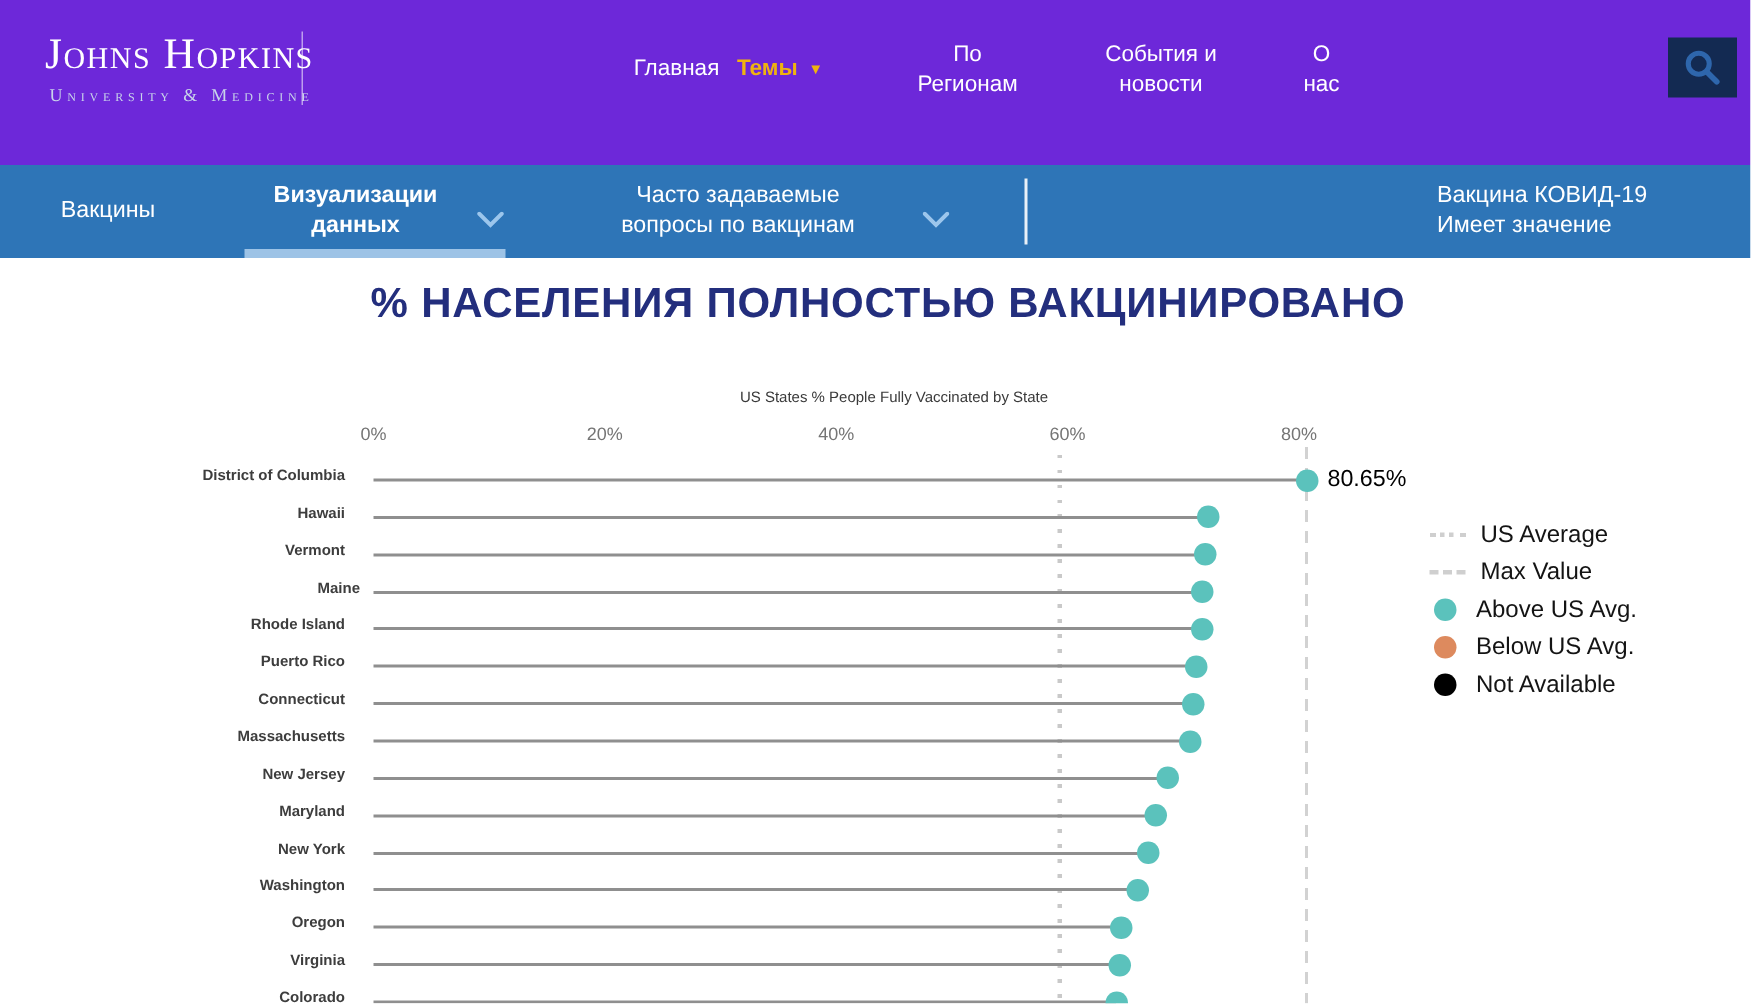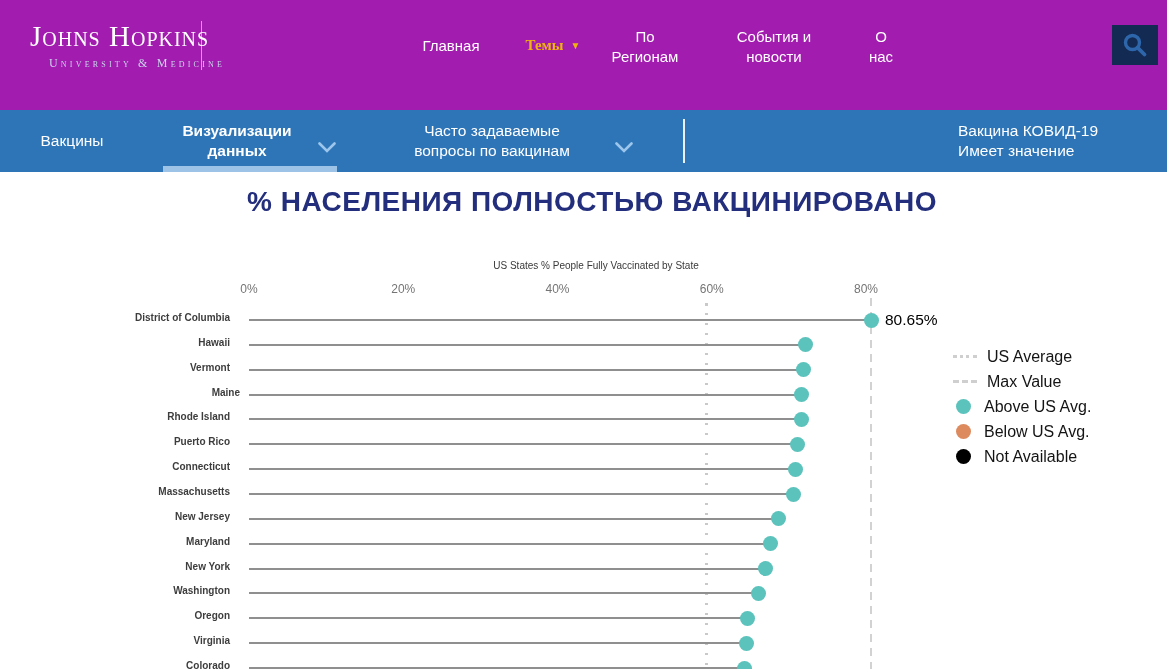--- a/index.html
+++ b/index.html
@@ -1,26 +1,26 @@
 <!DOCTYPE html>
 <html><head>
 <meta charset="utf-8">
 <style>
   * { margin:0; padding:0; box-sizing:border-box; }
   html,body { width:1167px; height:669px; overflow:hidden; background:#fff;
               font-family:"Liberation Sans", sans-serif; }
 
   
-  .top-header { position:relative; width:100%; height:110px; background:#a21caf; }
+  .top-header { position:relative; width:100%; height:110px; background:#6d28d9; }
   .logo-name { position:absolute; left:30px; top:20px; color:#fff;
                font-family:"Liberation Serif", serif; font-variant:small-caps;
                font-size:29px; letter-spacing:1px; white-space:nowrap; }
   .logo-sub  { position:absolute; left:33px; top:56px; color:#c9d4ea;
                font-family:"Liberation Serif", serif; font-variant:small-caps;
-               font-size:12px; letter-spacing:3.2px; white-space:nowrap;margin-left:16px; }
+               font-size:12px; letter-spacing:3.2px; white-space:nowrap; }
   .logo-divider { position:absolute; left:201px; top:21px; width:1px; height:49px;
                   background:rgba(255,255,255,.55); }
   .brand { position:absolute; left:214px; top:25px; color:#fff; font-weight:bold;
            font-size:16.5px; letter-spacing:.4px; line-height:1.45; white-space:pre-line; }
 
   .nav-item { position:absolute; top:46px; transform:translate(-50%,-50%);
               color:#fff; font-size:15px; line-height:1.3; text-align:center;
               white-space:pre-line; cursor:pointer; }
   .nav-item.nav-active { color:#efb310; font-weight:bold; }
   .nav-caret { display:inline-block; margin-left:7px; font-size:10px; transform:translateY(-1px); }
@@ -75,21 +75,21 @@
 </head>
 <body>
 
 <div class="top-header">
   <div class="logo-name">Johns Hopkins</div>
   <div class="logo-sub">University &amp; Medicine</div>
   <div class="logo-divider"></div>
 
   <nav id="top-nav">
       <div class="nav-item" style="left: 451px;">Главная</div>
-      <div class="nav-item nav-active" style="left: 553px; font-family: Liberation Serif, serif;">Темы<span class="nav-caret">▼</span></div>
+      <div class="nav-item nav-active" style="left: 520px;">Темы<span class="nav-caret">▼</span></div>
       <div class="nav-item" style="left: 645px;">По
 Регионам</div>
       <div class="nav-item" style="left: 774px;">События и
 новости</div>
       <div class="nav-item" style="left: 881px;">О
 нас</div>
     </nav>
 
   <button class="search-btn">
     <span style="display:flex;">

